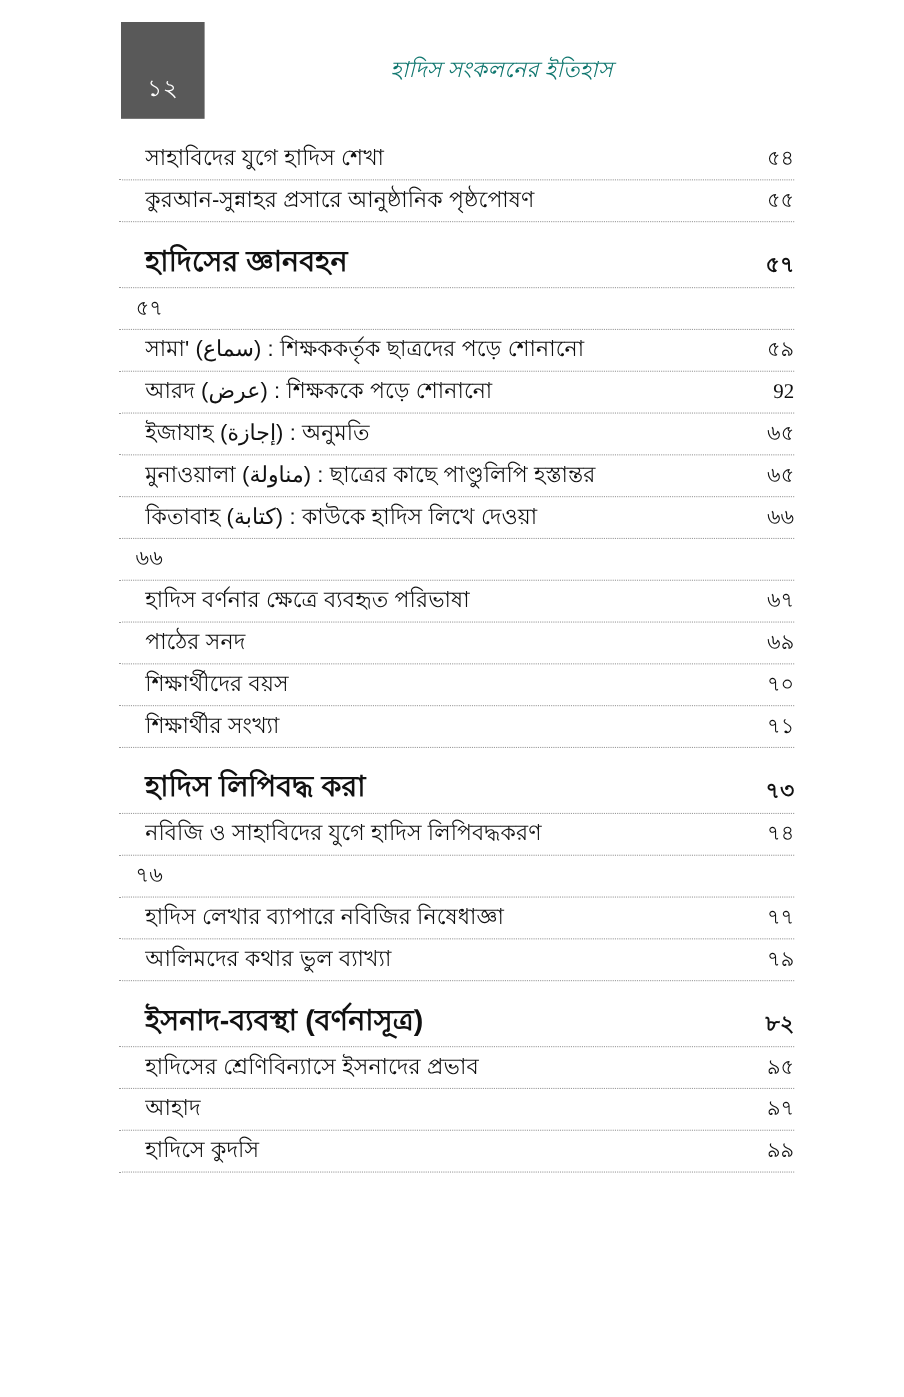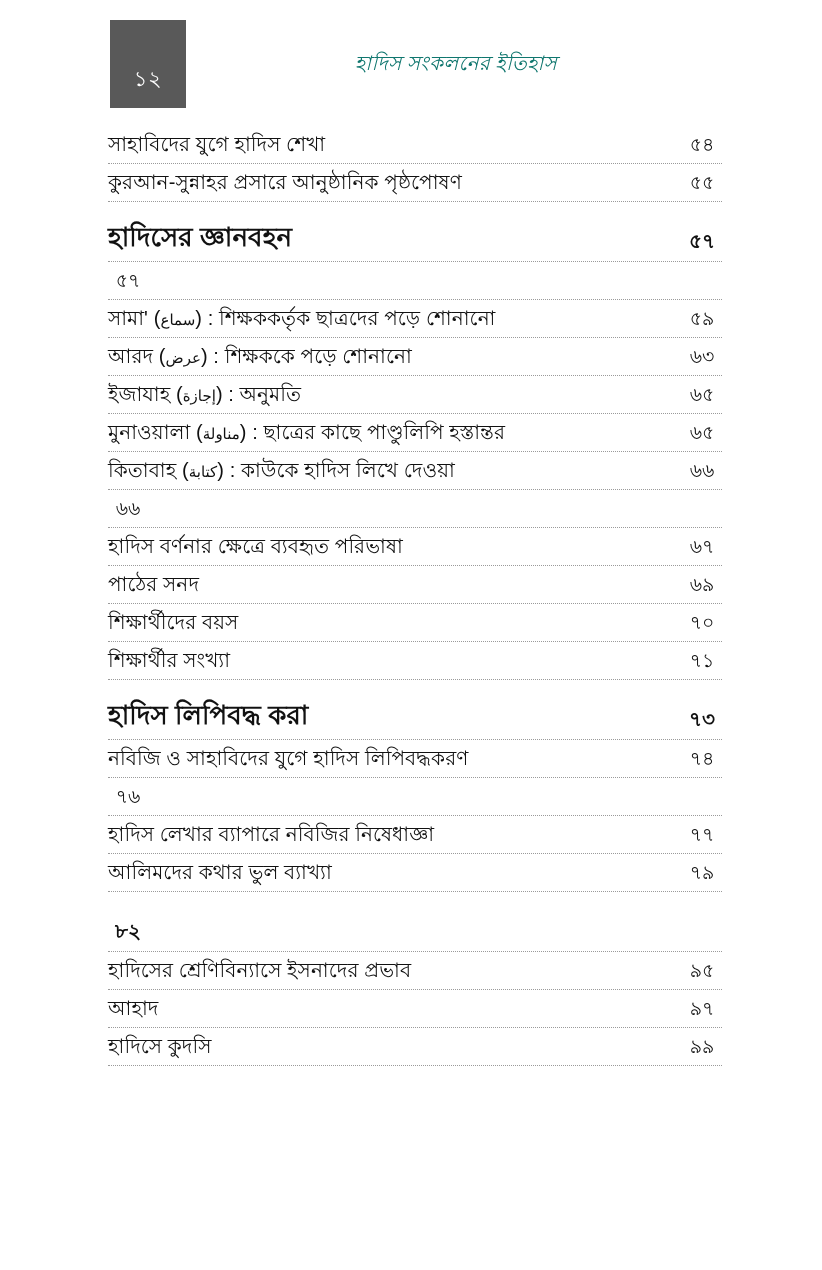--- a/index.html
+++ b/index.html
@@ -41,21 +41,21 @@
     background: #595959;
     display: flex;
     align-items: center;
     justify-content: center;
   }
 
   .folio-number {
     color: #ffffff;
     font-size: 21px;
     line-height: 1;
-    font-family: Liberation Mono, monospace;
+    font-family: Liberation Serif, serif;
     letter-spacing: 0.5px;
     position: relative;
     top: 16px;
   }
 
   .header-title {
     position: absolute;
     left: 186px;
     top: 20px;
     width: 540px;
@@ -99,49 +99,50 @@
   }
 
   .toc-title {
     font-size: 20px;
     line-height: 1.15;
     color: #111111;
     white-space: nowrap;
     letter-spacing: 0.1px;
     align-self: flex-end;
     padding-bottom: 5px;
+    margin-left: 24px;
   }
 
   .toc-row.section .toc-title {
     font-weight: 700;
     font-size: 26px;
   }
 
   .toc-page {
     font-size: 19px;
     line-height: 1.15;
     color: #111111;
     font-family: "Liberation Serif", "DejaVu Serif", serif;
     white-space: nowrap;
     align-self: flex-end;
     padding-bottom: 5px;
     min-width: 40px;
-    text-align: center;
+    text-align: right;
   }
 
   .toc-row.section .toc-page {
     font-weight: 700;
     font-size: 20px;
   }
 
   .arabic {
     font-family: Liberation Serif, serif;
     direction: rtl;
     unicode-bidi: isolate;
-    font-size: 15px;
+    font-size: 20px;
   }
 </style>
 </head>
 <body>
 
 <div class="page">
 
   <div class="page-header">
     <div class="folio-box">
       <span class="folio-number">১২</span>
@@ -164,21 +165,21 @@
       </div>
       <div class="toc-row entry">
         <span class="toc-page">৫৭</span>
       </div>
       <div class="toc-row entry">
         <span class="toc-title">সামা' (<span class="arabic">سماع</span>) : শিক্ষককর্তৃক ছাত্রদের পড়ে শোনানো</span>
         <span class="toc-page">৫৯</span>
       </div>
       <div class="toc-row entry">
         <span class="toc-title">আরদ (<span class="arabic">عرض</span>) : শিক্ষককে পড়ে শোনানো</span>
-        <span class="toc-page">৬৩</span>
+        <span class="toc-page">92</span>
       </div>
       <div class="toc-row entry">
         <span class="toc-title">ইজাযাহ (<span class="arabic">إجازة</span>) : অনুমতি</span>
         <span class="toc-page">৬৫</span>
       </div>
       <div class="toc-row entry">
         <span class="toc-title">মুনাওয়ালা (<span class="arabic">مناولة</span>) : ছাত্রের কাছে পাণ্ডুলিপি হস্তান্তর</span>
         <span class="toc-page">৬৫</span>
       </div>
       <div class="toc-row entry">
@@ -217,20 +218,21 @@
       </div>
       <div class="toc-row entry">
         <span class="toc-title">হাদিস লেখার ব্যাপারে নবিজির নিষেধাজ্ঞা</span>
         <span class="toc-page">৭৭</span>
       </div>
       <div class="toc-row entry">
         <span class="toc-title">আলিমদের কথার ভুল ব্যাখ্যা</span>
         <span class="toc-page">৭৯</span>
       </div>
       <div class="toc-row section">
+        <span class="toc-title">ইসনাদ-ব্যবস্থা (বর্ণনাসূত্র)</span>
         <span class="toc-page">৮২</span>
       </div>
       <div class="toc-row entry">
         <span class="toc-title">হাদিসের শ্রেণিবিন্যাসে ইসনাদের প্রভাব</span>
         <span class="toc-page">৯৫</span>
       </div>
       <div class="toc-row entry">
         <span class="toc-title">আহাদ</span>
         <span class="toc-page">৯৭</span>
       </div>

